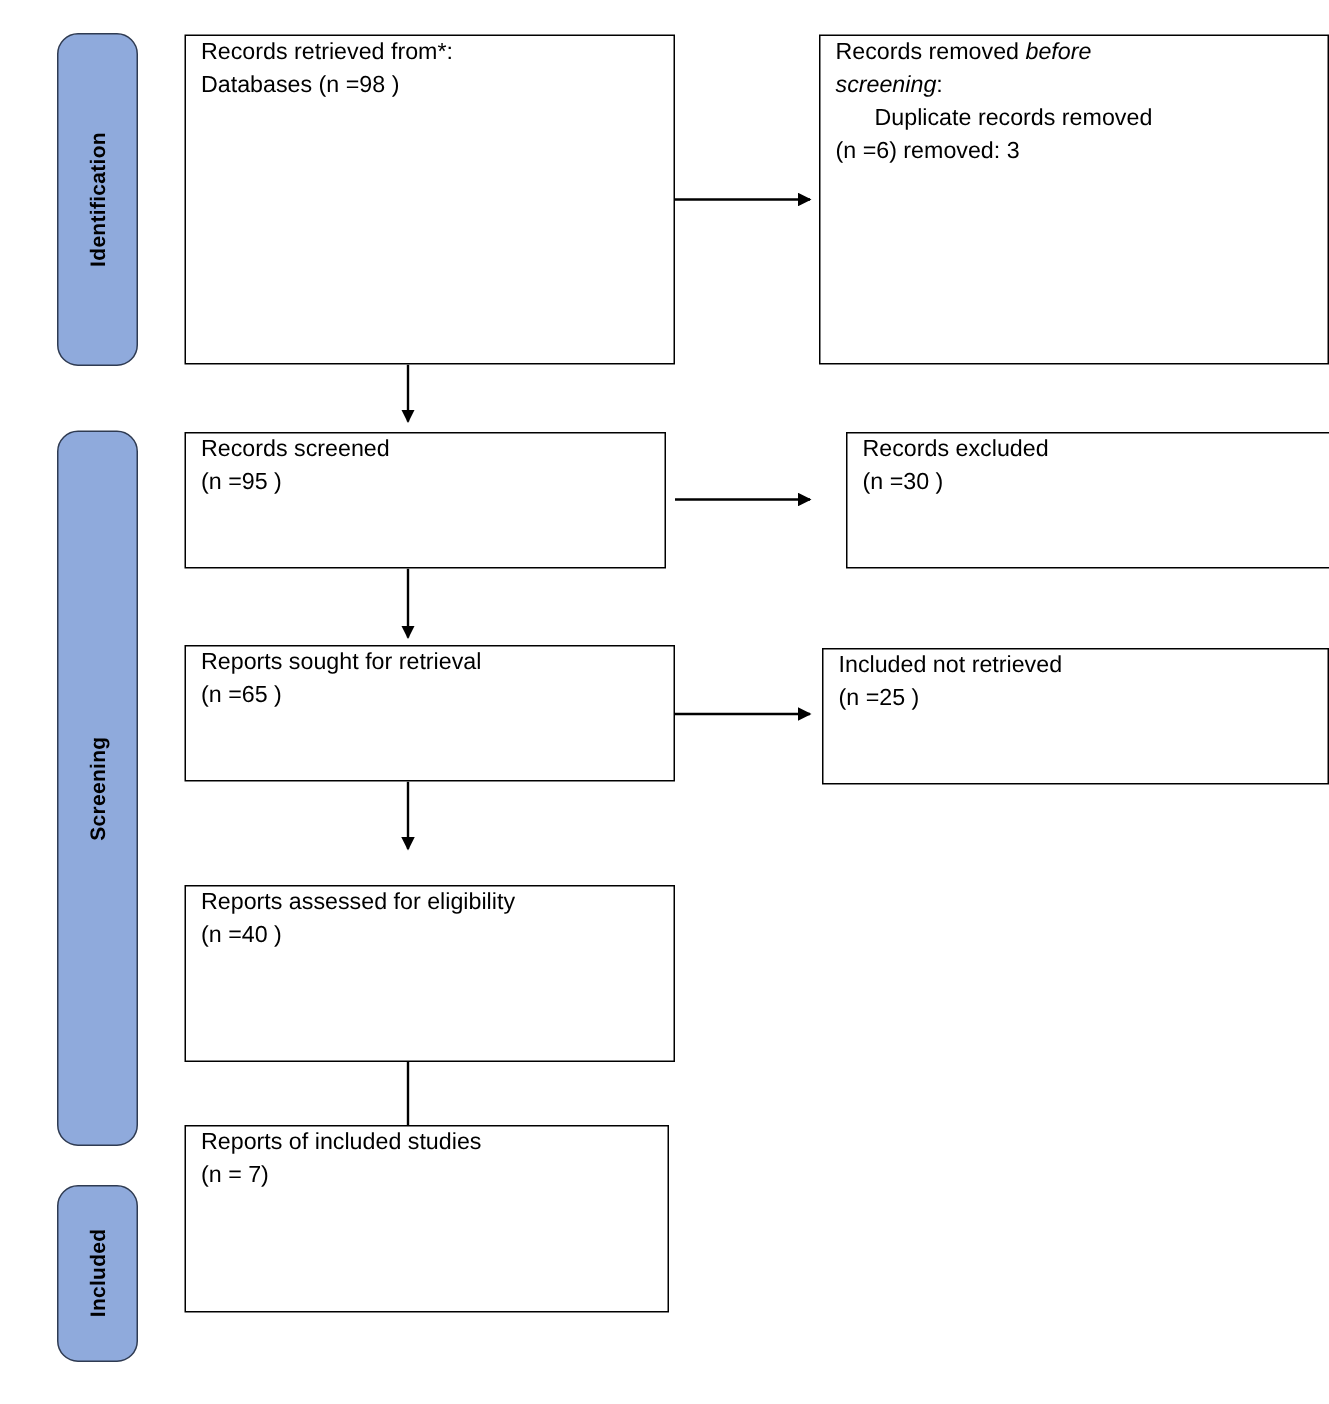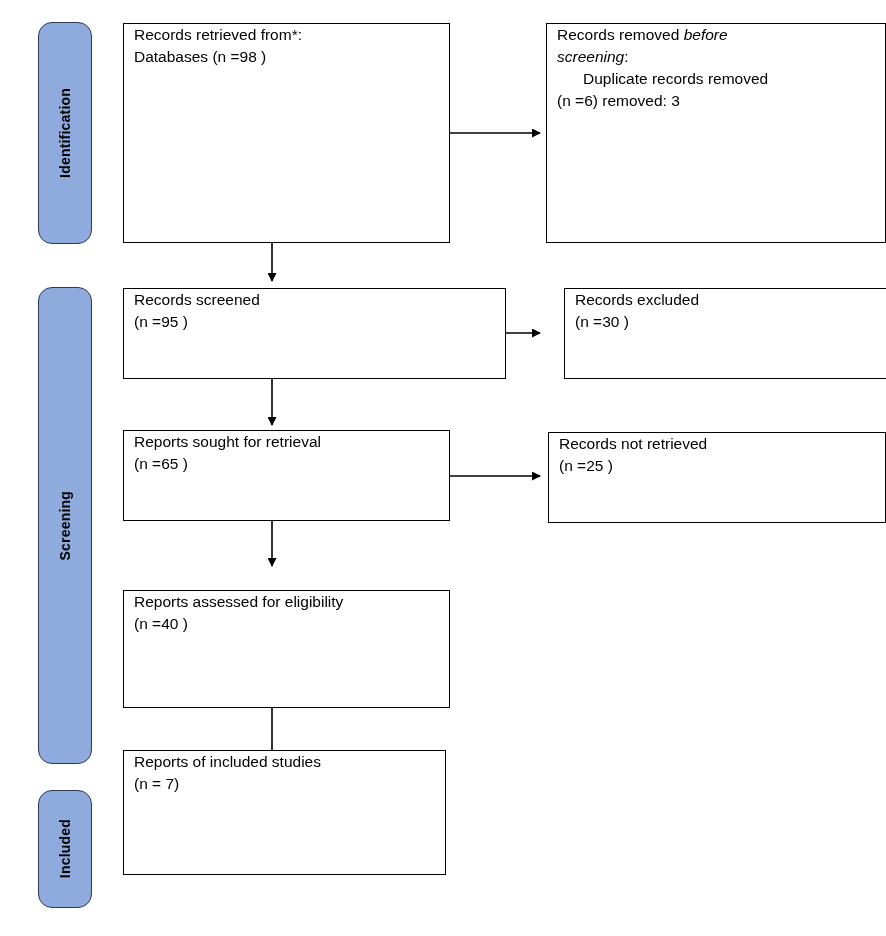--- a/index.html
+++ b/index.html
@@ -109,21 +109,21 @@
 
   <div class="box" style="left:546px; top:23px; width:340px; height:220px;">
     <div class="txt">
       <div><span>Records removed </span><span class="ital">before</span></div>
       <div><span class="ital">screening</span><span>:</span></div>
       <div><span class="indent">Duplicate records removed</span></div>
       <div>(n =6) removed: 3</div>
     </div>
   </div>
 
-  <div class="box" style="left:123px; top:288px; width:383px; height:91px;">
+  <div class="box" style="left:123px; top:288px; width:321px; height:91px;">
     <div class="txt">
       <div>Records screened</div>
       <div>(n =95 )</div>
     </div>
   </div>
 
   <div class="box" style="left:564px; top:288px; width:338px; height:91px;">
     <div class="txt">
       <div>Records excluded</div>
       <div>(n =30 )</div>
@@ -132,21 +132,21 @@
 
   <div class="box" style="left:123px; top:430px; width:327px; height:91px;">
     <div class="txt">
       <div>Reports sought for retrieval</div>
       <div>(n =65 )</div>
     </div>
   </div>
 
   <div class="box" style="left:548px; top:432px; width:338px; height:91px;">
     <div class="txt">
-      <div>Records not retrieved</div>
+      <div>Included not retrieved</div>
       <div>(n =25 )</div>
     </div>
   </div>
 
   <div class="box" style="left:123px; top:590px; width:327px; height:118px;">
     <div class="txt">
       <div>Reports assessed for eligibility</div>
       <div>(n =40 )</div>
     </div>
   </div>

